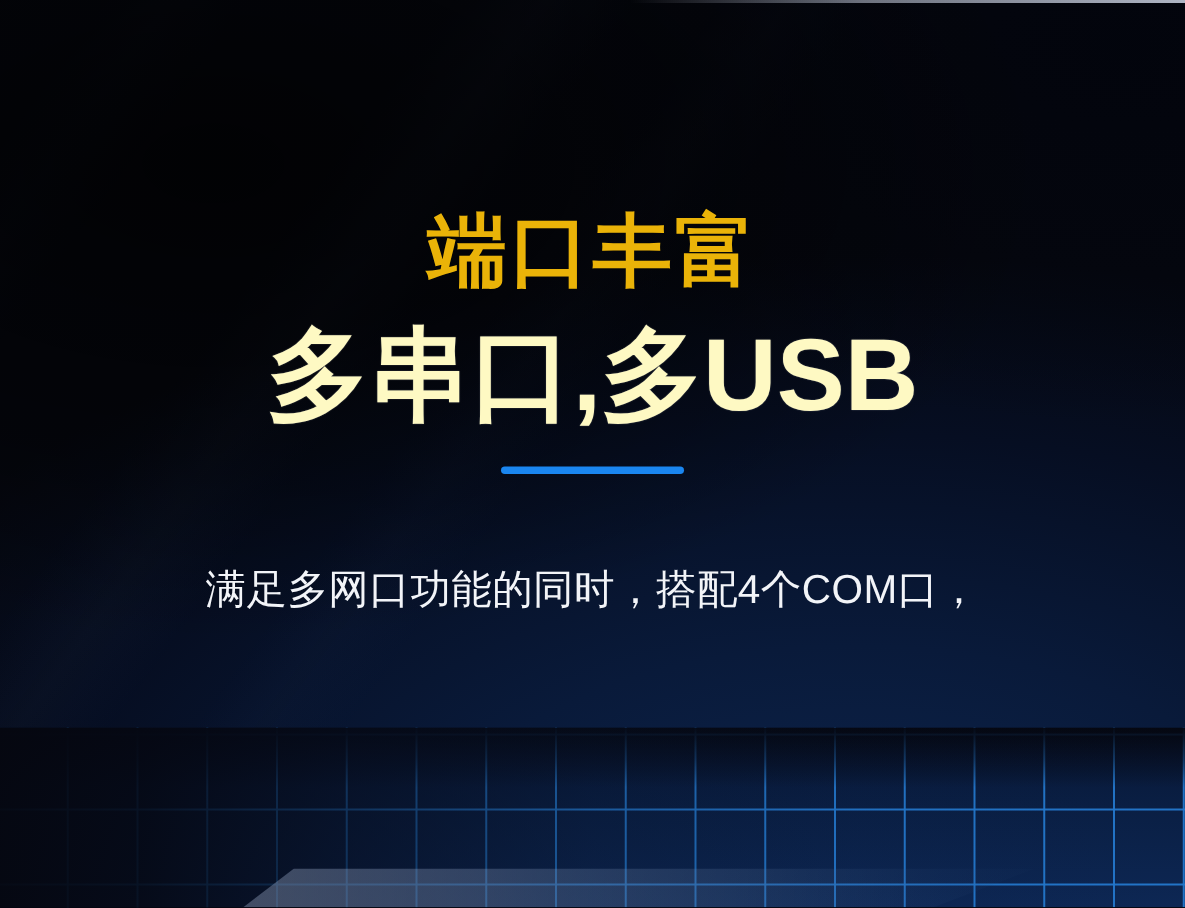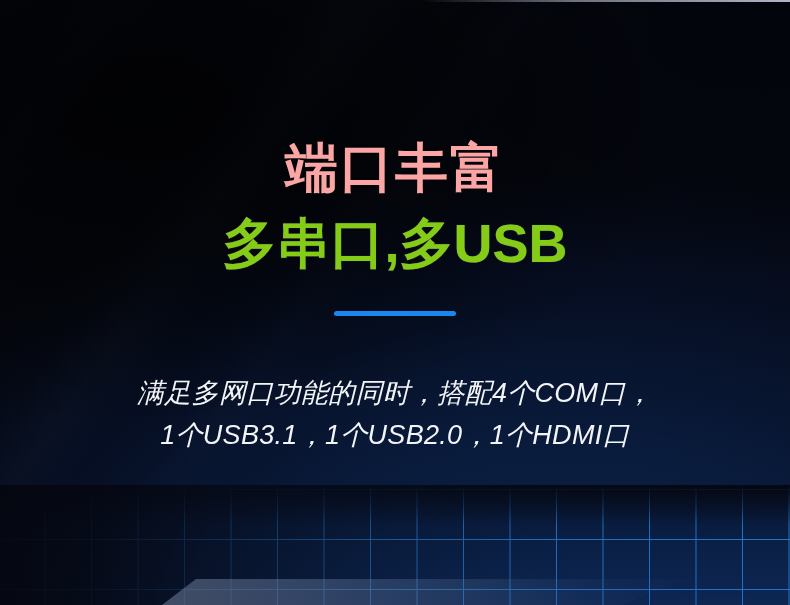--- a/index.html
+++ b/index.html
@@ -117,34 +117,34 @@
 
   .title-accent {
     position: absolute;
     top: 141px;
     left: 0;
     right: 0;
     font-size: 53px;
     line-height: 1;
     font-weight: 700;
     letter-spacing: 2px;
-    color: #fca5a5;
+    color: #eab308;
     white-space: nowrap;
   }
 
   .title-main {
     position: absolute;
     top: 216px;
     left: 0;
     right: 0;
-    font-size: 54px;
+    font-size: 68px;
     line-height: 1;
     font-weight: 700;
     letter-spacing: 0px;
-    color: #84cc16;
+    color: #fef9c3;
     white-space: nowrap;
     text-shadow: 0 0 1px rgba(255,255,255,0.35);
   }
 
   .divider {
     position: absolute;
     top: 311px;
     left: 50%;
     transform: translateX(-50%);
     width: 122px;
@@ -157,21 +157,21 @@
     position: absolute;
     top: 372px;
     left: 0;
     right: 0;
     font-size: 27px;
     line-height: 42px;
     font-weight: 400;
     color: #f2f4f8;
     letter-spacing: 0.3px;
   }
-  .desc .line { display: block; white-space: nowrap; font-style: italic; }
+  .desc .line { display: block; white-space: nowrap; }
 </style>
 </head>
 <body>
 
 <div id="banner">
 
   <div class="bg-base"></div>
   <div class="bg-streaks"></div>
   <div class="bg-vignette"></div>
   <div class="top-seam"></div>
@@ -201,17 +201,16 @@
   <div class="content">
 
     <div class="title-accent">端口丰富</div>
 
     <div class="title-main">多串口,多USB</div>
 
     <div class="divider"></div>
 
     <div class="desc">
       <span class="line">满足多网口功能的同时，搭配4个COM口，</span>
-      <span class="line">1个USB3.1，1个USB2.0，1个HDMI口</span>
     </div>
 
   </div>
 </div>
 
 </body></html>

